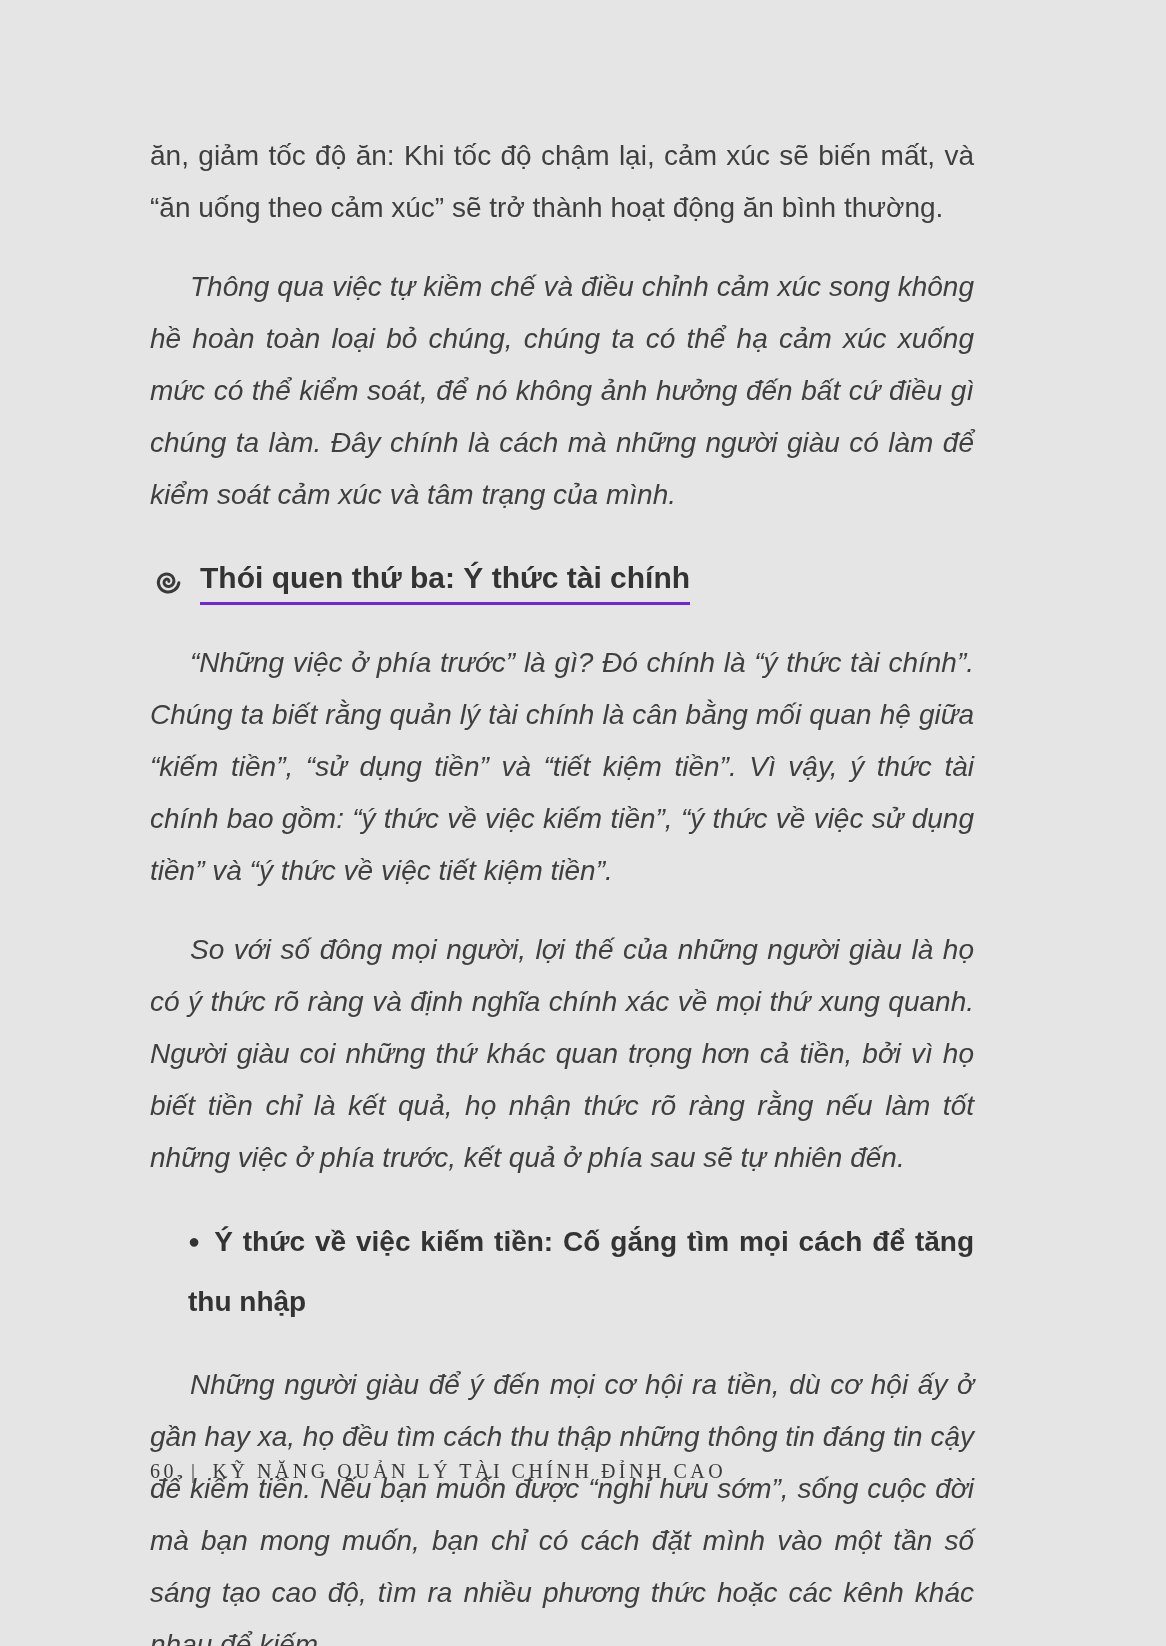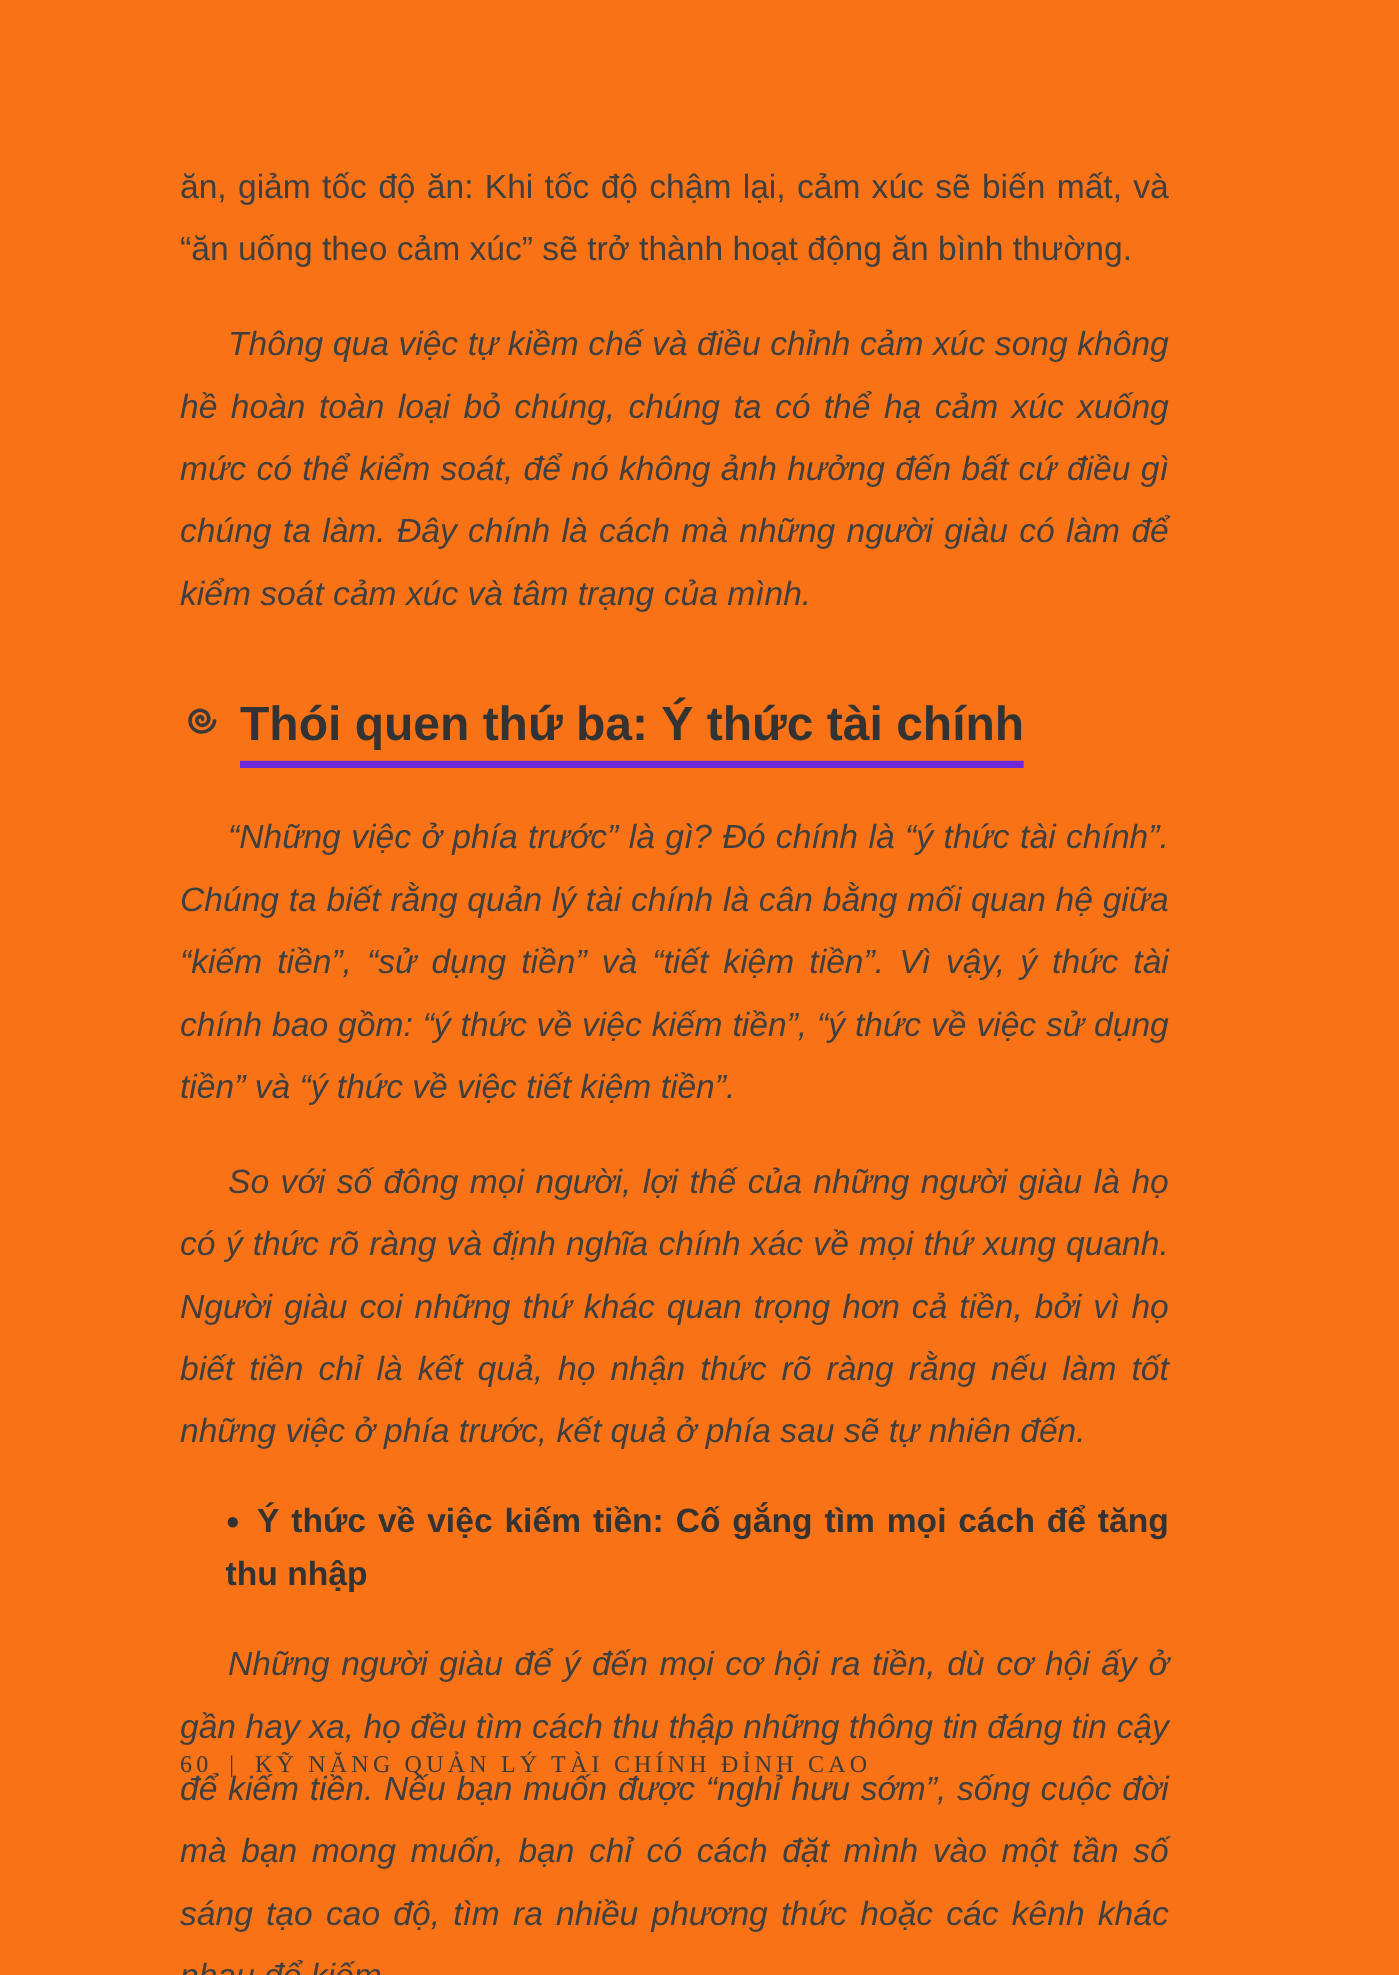--- a/index.html
+++ b/index.html
@@ -1,21 +1,21 @@
 <!DOCTYPE html>
 <html><head>
 <meta charset="utf-8">
 <style>
   html, body { margin: 0; padding: 0; background: #ffffff; }
   .page {
     position: relative;
     width: 1166px;
     height: 1646px;
     margin: 0 auto;
-    background: #f97316;
+    background: #e5e5e5;
     box-sizing: border-box;
     padding: 130px 192px 0 150px;
     font-family: "Liberation Sans", "DejaVu Sans", sans-serif;
     color: #3f3f3f;
     overflow: hidden;
   }
   p.body-par {
     font-size: 28px;
     line-height: 52px;
     margin: 0 0 27px 0;
@@ -31,31 +31,30 @@
   }
   .section-heading .icon-wrap {
     width: 36px;
     height: 36px;
     flex: 0 0 auto;
     display: inline-flex;
     align-items: center;
     justify-content: center;
   }
   .section-heading .heading-text {
-    font-size: 40px;
+    font-size: 30px;
     font-weight: 700;
     color: #333333;
-    border-bottom: 6px solid #6d28d9;
+    border-bottom: 3px solid #6d28d9;
     padding-bottom: 5px;
     line-height: 1.25;
-    margin-top: 20px;
   }
   p.bullet-head {
     font-size: 28px;
-    line-height: 44px;
+    line-height: 60px;
     margin: 6px 0 27px 0;
     font-weight: 700;
     color: #333333;
     text-indent: 0;
     padding-left: 38px;
     text-align: justify;
   }
   p.bullet-head .bullet-marker {
     font-size: 20px;
     vertical-align: 3px;

